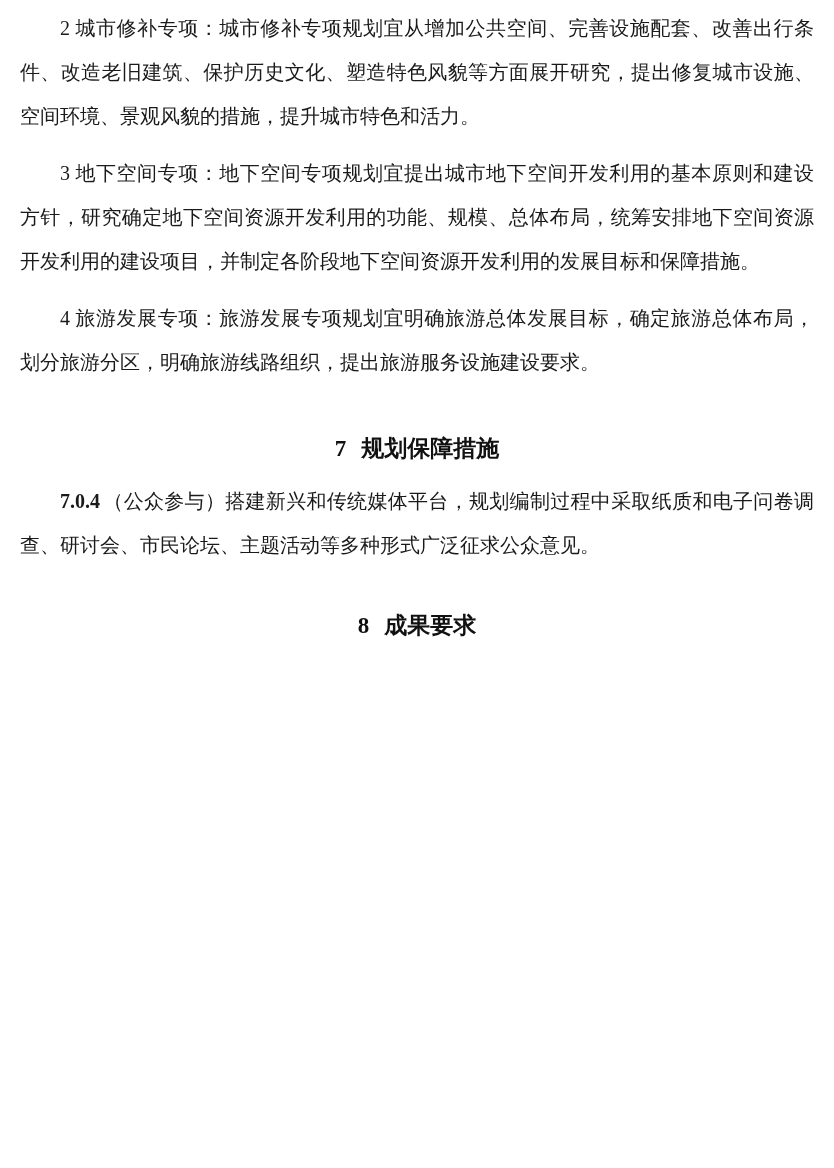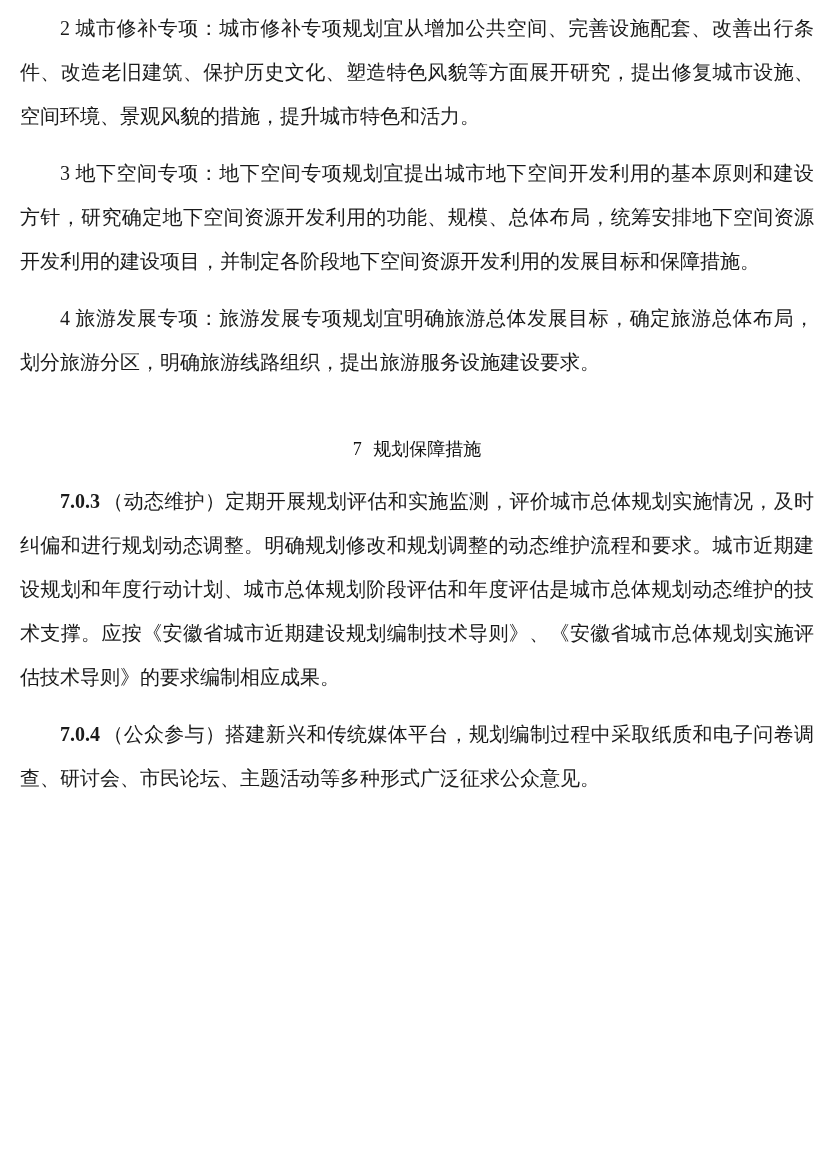--- a/index.html
+++ b/index.html
@@ -24,23 +24,23 @@
     text-indent: 2em;
     margin-top: 13px;
     word-break: break-all;
   }
   .body-para.first { margin-top: 0; }
   .clause-number {
     font-weight: bold;
     margin-right: 0.15em;
   }
   .chapter-heading {
-    font-size: 18px;
+    font-size: 23px;
     line-height: 34px;
-    font-weight: normal;
+    font-weight: bold;
     text-align: center;
     color: #111111;
   }
   .chapter-heading .chapter-number { margin-right: 0.65em; }
   #chapter7-heading { margin-top: 48px; }
   #clause-701 { margin-top: 32px; }
   #chapter8-heading { margin-top: 42px; }
 </style>
 </head>
 <body>
@@ -52,22 +52,22 @@
   <p class="body-para">3 地下空间专项：地下空间专项规划宜提出城市地下空间开发利用的基本原则和建设方针，研究确定地下空间资源开发利用的功能、规模、总体布局，统筹安排地下空间资源开发利用的建设项目，并制定各阶段地下空间资源开发利用的发展目标和保障措施。</p>
 
   <p class="body-para">4 旅游发展专项：旅游发展专项规划宜明确旅游总体发展目标，确定旅游总体布局，划分旅游分区，明确旅游线路组织，提出旅游服务设施建设要求。</p>
 
   <h2 class="chapter-heading" id="chapter7-heading">
     <span class="chapter-number">7</span><span>规划保障措施</span>
   </h2>
 
 
 
-  <p class="body-para">
-    <span class="clause-number">7.0.3</span><span>（动态维护）定期开展规划评估和实施监测，评价城市总体规划实施情况，及时纠偏和进行规划动态调整。明确规划修改和规划调整的动态维护流程和要求。城市近期建设规划和年度行动计划、城市总体规划阶段评估和年度评估是城市总体规划动态维护的技术支撑。应按《安徽省城市近期建设规划编制技术导则》、《安徽省城市总体规划实施评估技术导则》的要求编制相应成果。</span>
-  </p>
 
   <p class="body-para">
     <span class="clause-number">7.0.4</span><span>（公众参与）搭建新兴和传统媒体平台，规划编制过程中采取纸质和电子问卷调查、研讨会、市民论坛、主题活动等多种形式广泛征求公众意见。</span>
   </p>
 
+  <h2 class="chapter-heading" id="chapter8-heading">
+    <span class="chapter-number">8</span><span>成果要求</span>
+  </h2>
 
 </div>
 
 </body></html>

